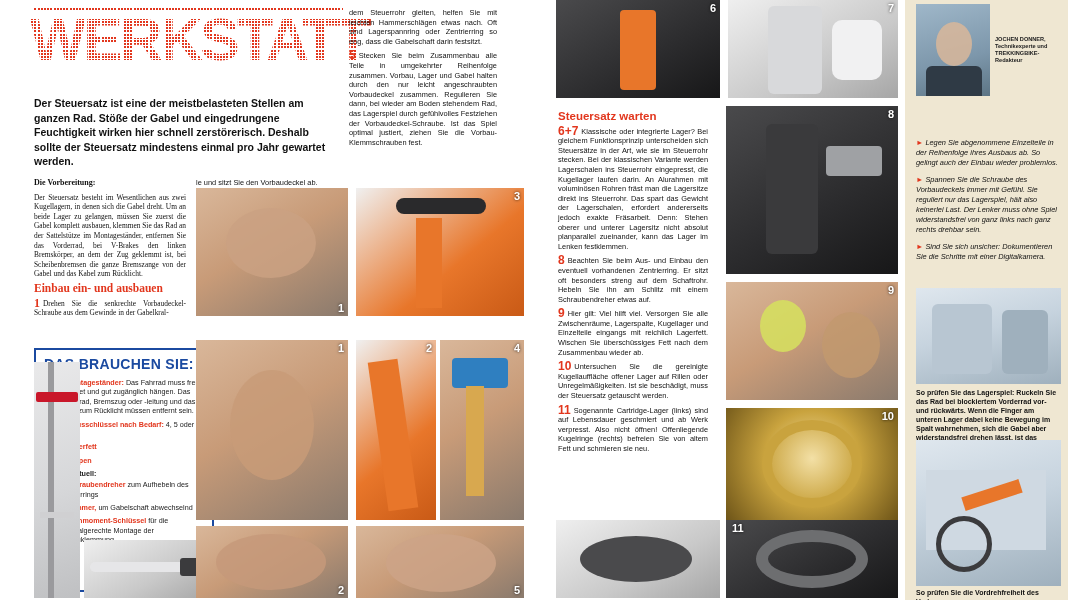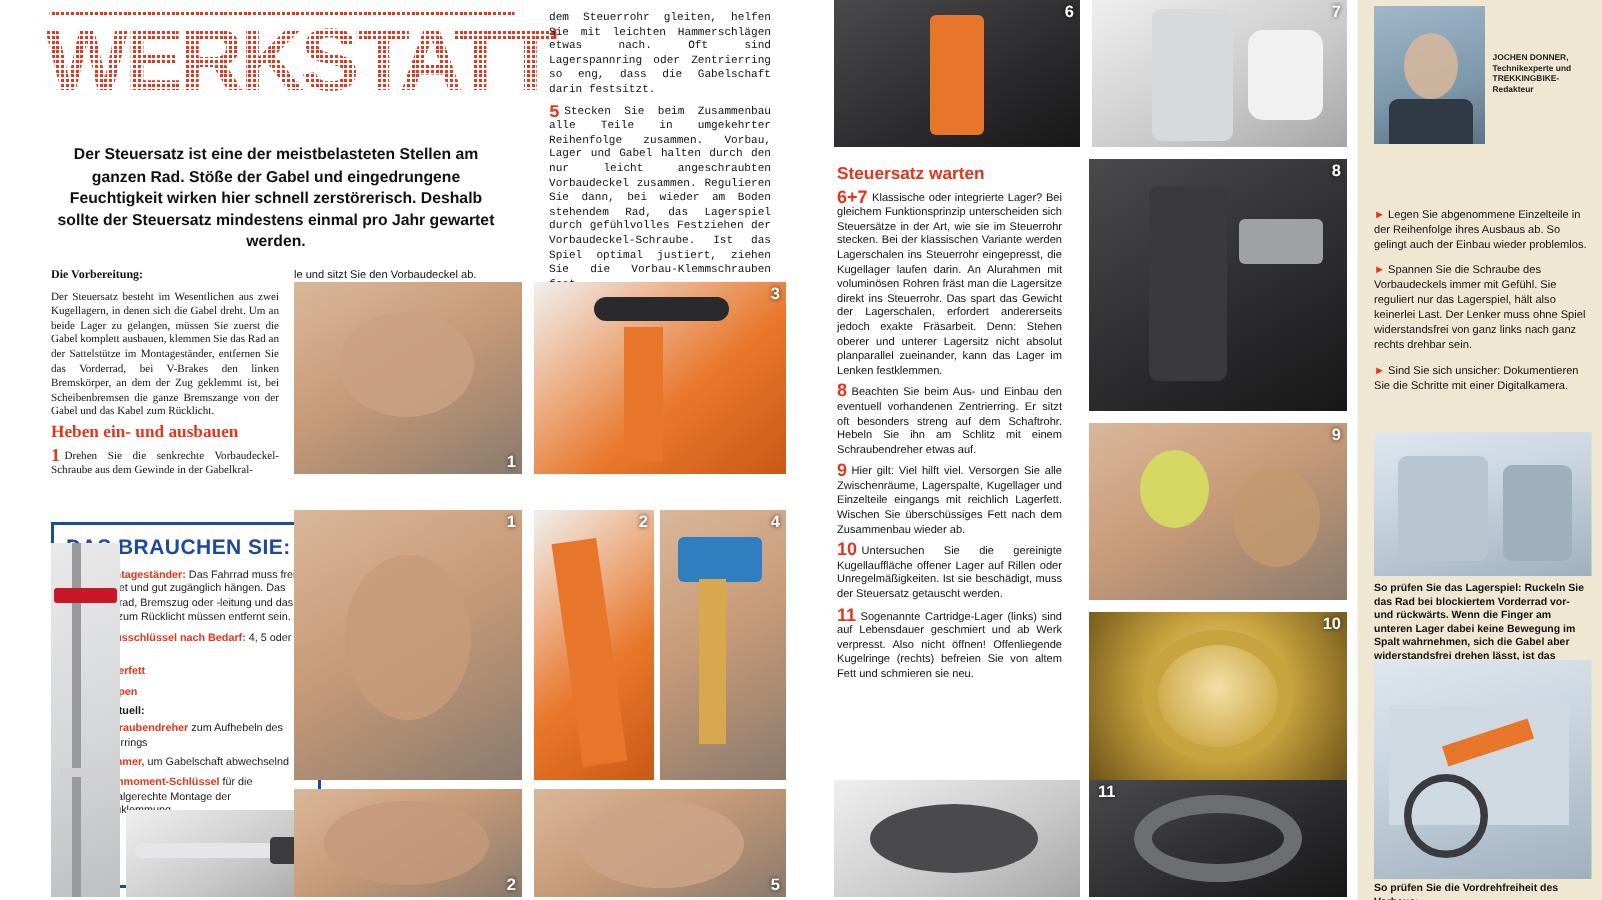--- a/index.html
+++ b/index.html
@@ -83,21 +83,20 @@
     pointer-events: none;
   }
 
   .lede {
     position: absolute;
     left: 34px; top: 96px; width: 300px;
     font-size: 10.5px;
     line-height: 14.5px;
     font-weight: bold;
     color: #111;
-    text-align: center;
   }
   .sub-head {
     color: #111;
     font-weight: bold;
     font-size: 8px;
     margin-bottom: 2px;
   }
   .red-head {
     color: #e2361d;
     font-weight: bold;
@@ -150,21 +149,21 @@
     color: #e2361d;
     letter-spacing: .2px;
   }
   .tips-list {
     position: absolute;
     left: 916px; top: 138px; width: 145px;
     font-size: 7.4px;
     line-height: 10px;
     color: #111;
   }
-  .tips-list p { margin: 0 0 7px 0; }
+  .tips-list p { margin: 0 0 7px 0; font-style: italic; }
   .tips-list .arrow { color: #e2361d; font-weight: bold; }
   .side-caption {
     position: absolute;
     left: 916px; width: 145px;
     font-size: 7px;
     line-height: 9px;
     font-weight: bold;
     color: #111;
   }
   .portrait-caption {
@@ -204,32 +203,32 @@
       <span>WERKSTATT</span>
       <div class="masthead-grid"></div>
     </div>
   </div>
 
   <div class="lede">Der Steuersatz ist eine der meistbelasteten Stellen am ganzen Rad. Stöße der Gabel und eingedrungene Feuchtigkeit wirken hier schnell zerstörerisch. Deshalb sollte der Steuersatz mindestens einmal pro Jahr gewartet werden.</div>
 
   <div class="col-text" style="left:34px; top:178px; width:152px;font-family:Liberation Serif, serif;">
     <p class="sub-head">Die Vorbereitung:</p>
     <p>Der Steuersatz besteht im Wesentlichen aus zwei Kugellagern, in denen sich die Gabel dreht. Um an beide Lager zu gelangen, müssen Sie zuerst die Gabel komplett ausbauen, klemmen Sie das Rad an der Sattelstütze im Montageständer, entfernen Sie das Vorderrad, bei V-Brakes den linken Bremskörper, an dem der Zug geklemmt ist, bei Scheibenbremsen die ganze Bremszange von der Gabel und das Kabel zum Rücklicht.</p>
-    <p class="red-head">Heben ein- und ausbauen</p>
+    <p class="red-head">Einbau ein- und ausbauen</p>
     <p><span class="step">1</span><span>Drehen Sie die senkrechte Vorbaudeckel-Schraube aus dem Gewinde in der Gabelkral-</span></p>
   </div>
 
   <div class="col-text" style="left:196px; top:178px; width:148px;">
     <p>le und sitzt Sie den Vorbaudeckel ab.</p>
     <p><span class="step">2</span><span>Öffnen Sie jetzt die Klemmung des Vorbaus. Sind es zwei Schrauben, gehen Sie dabei abwechselnd und schrittweise vor. Achtung: Ab jetzt kann die Gabel nach unten herausfallen – halten Sie von unten gegen.</span></p>
     <p><span class="step">3</span><span>Heben Sie Vorbau samt Lenker ab und hängen ihn vorsichtig neben das Steuerrohr. Nehmen Sie dann alle Spacer und die oberen Teile des Steuersatzes ab. Legen Sie diese Teile ihrer Reihenfolge nach beiseite.</span></p>
     <p><span class="step">4</span><span>Sollte die Gabel nicht von selbst aus</span></p>
   </div>
 
-  <div class="col-text" style="left:366px; top:8px; width:148px;font-family:Liberation Mono, monospace;">
+  <div class="col-text" style="left:349px; top:8px; width:148px;">
     <p>dem Steuerrohr gleiten, helfen Sie mit leichten Hammerschlägen etwas nach. Oft sind Lagerspannring oder Zentrierring so eng, dass die Gabelschaft darin festsitzt.</p>
     <p><span class="step">5</span><span>Stecken Sie beim Zusammenbau alle Teile in umgekehrter Reihenfolge zusammen. Vorbau, Lager und Gabel halten durch den nur leicht angeschraubten Vorbaudeckel zusammen. Regulieren Sie dann, bei wieder am Boden stehendem Rad, das Lagerspiel durch gefühlvolles Festziehen der Vorbaudeckel-Schraube. Ist das Spiel optimal justiert, ziehen Sie die Vorbau-Klemmschrauben fest.</span></p>
   </div>
 
   <div class="needbox">
     <h3>DAS BRAUCHEN SIE:</h3>
     <ol style="list-style:none; margin-left:22px;">
       <li>
         <b>1.</b>
         <b>Montageständer:</b>

